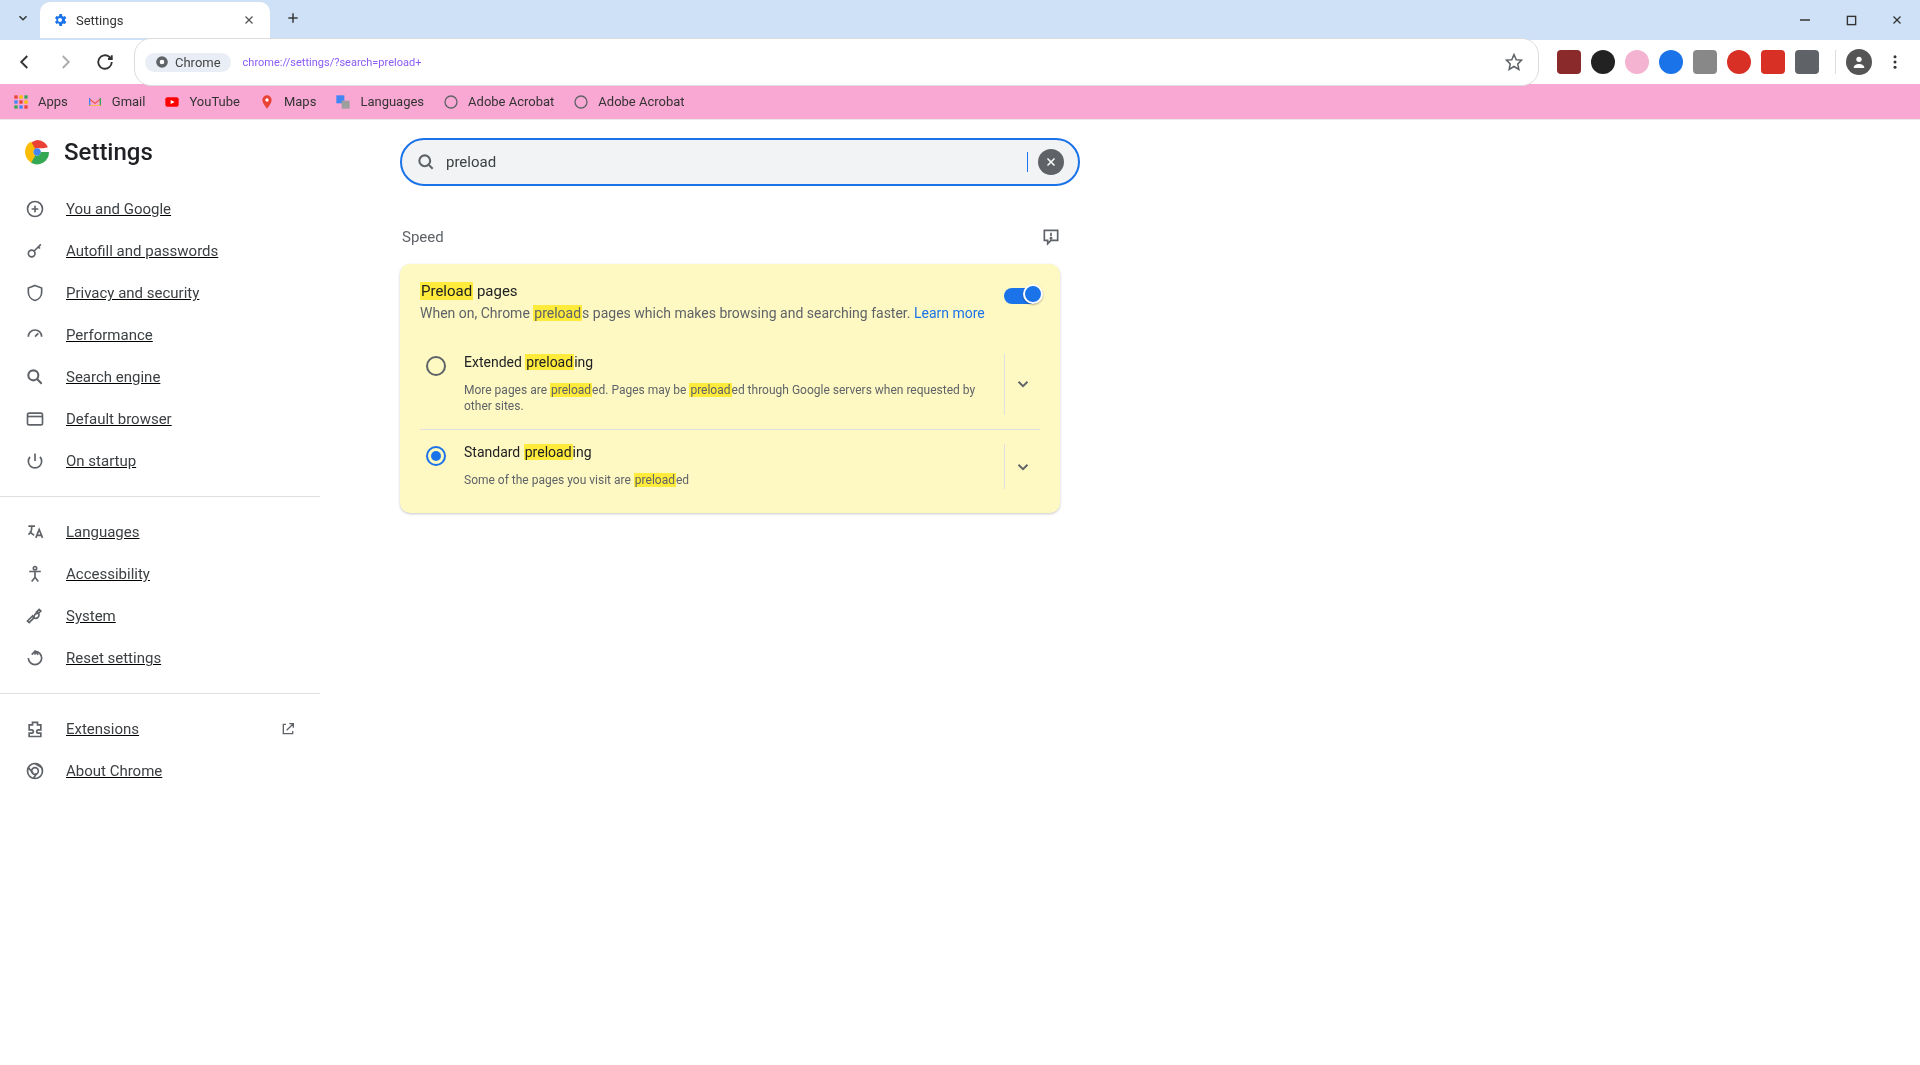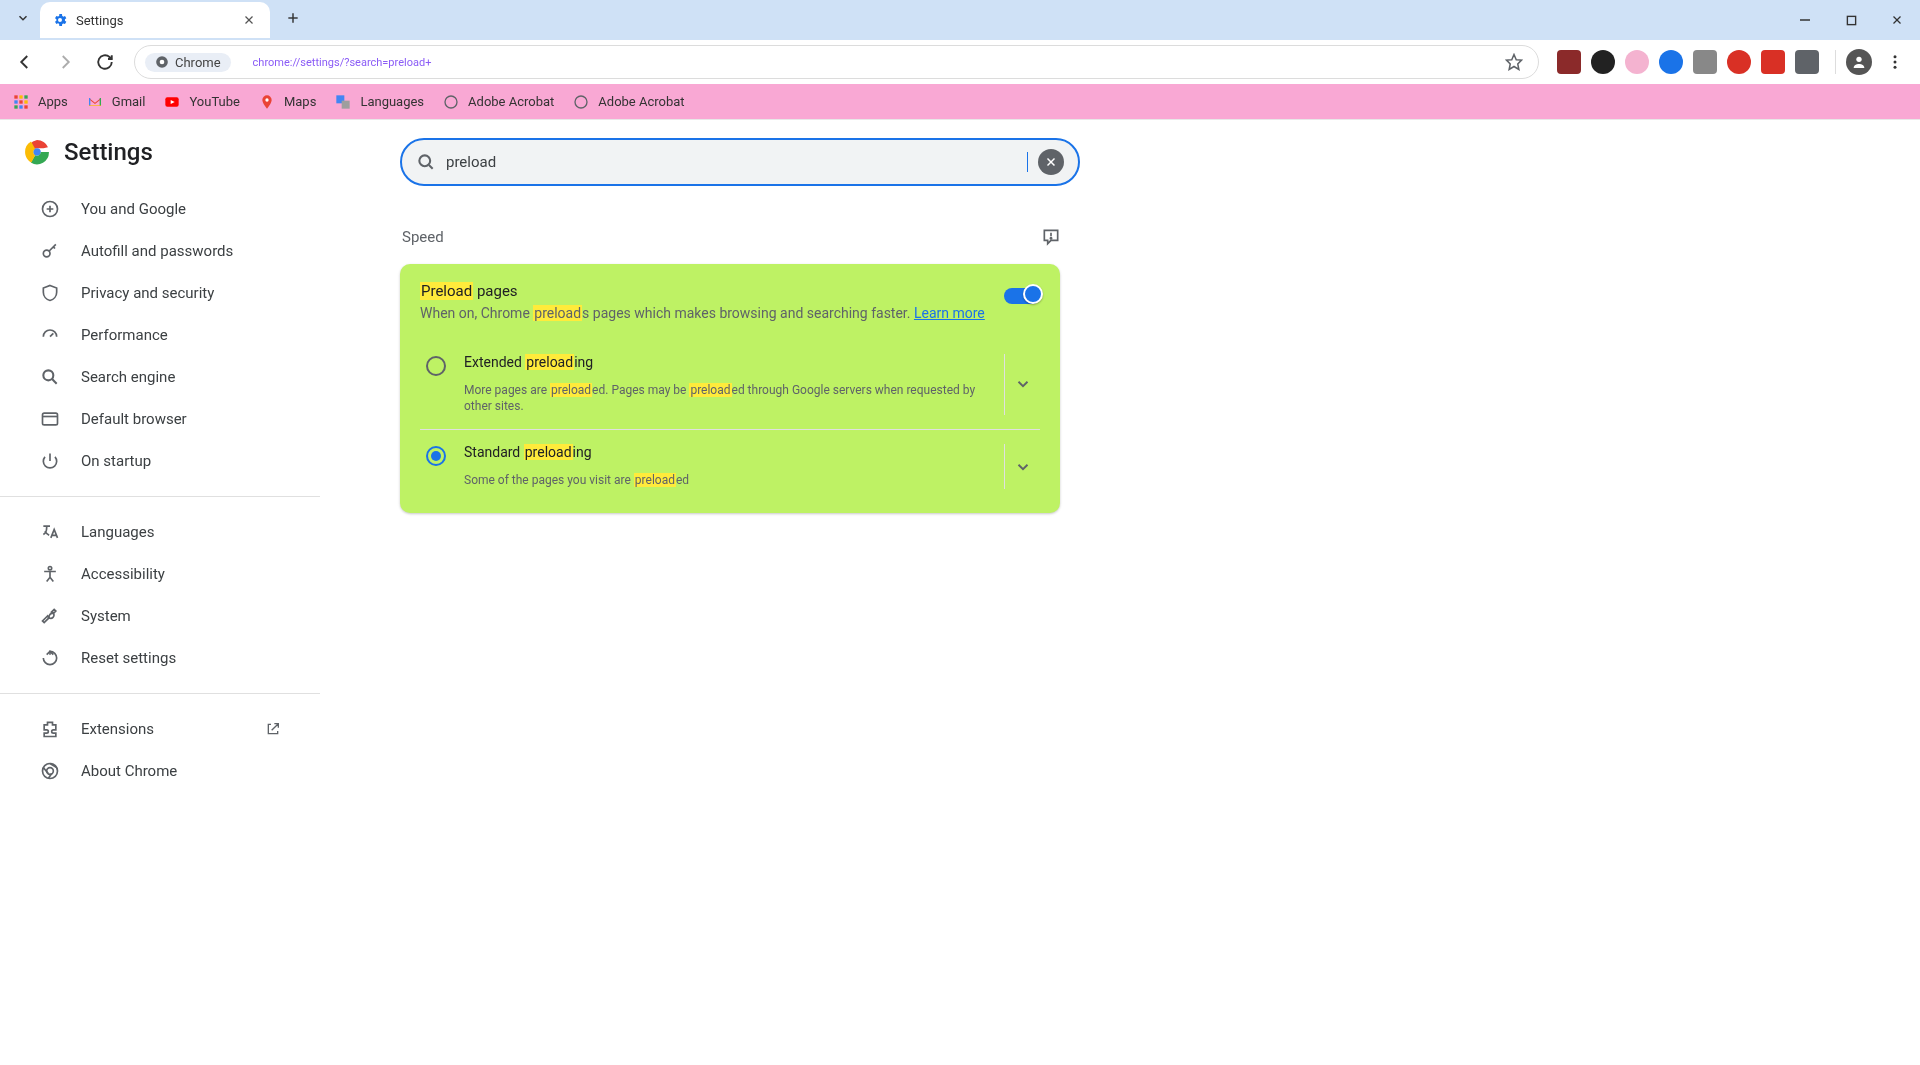--- a/index.html
+++ b/index.html
@@ -12,63 +12,63 @@
 .tab { background:#fff; height:36px; min-width:230px; border-radius:10px 10px 0 0; display:flex; align-items:center; padding:0 12px; gap:8px; position:relative; }
 .tab .favicon { color:#1a73e8; }
 .tab .title { font-size:13px; color:#333; flex:1; }
 .tab .close { width:18px; height:18px; display:flex; align-items:center; justify-content:center; border-radius:50%; }
 .newtab-btn { width:30px; height:30px; display:flex; align-items:center; justify-content:center; border-radius:50%; margin-left:8px; margin-bottom:4px; }
 .window-controls { margin-left:auto; display:flex; height:40px; }
 .window-controls div { width:46px; display:flex; align-items:center; justify-content:center; }
 
 .toolbar { height:44px; background:#fff; display:flex; align-items:center; padding:0 8px; gap:6px; }
 .tb-btn { width:34px; height:34px; display:flex; align-items:center; justify-content:center; border-radius:50%; color:#5f6368; }
-.omnibox { flex:1; height:34px; background:#fff; border:1px solid #dcdcdc; border-radius:17px; display:flex; align-items:center; padding:0 10px; gap:22px; margin:0 6px; }
+.omnibox { flex:1; height:48px; background:#fff; border:1px solid #dcdcdc; border-radius:17px; display:flex; align-items:center; padding:0 10px; gap:12px; margin:0 6px; }
 .omnibox .chip { background:#e9eef6; border-radius:14px; padding:2px 10px; font-size:13px; color:#444; display:flex; align-items:center; gap:6px; }
 .omnibox .url { font-size:11px; color:#8b5cf6; flex:1; }
 .omnibox .star { width:28px; display:flex; justify-content:center; color:#5f6368; }
 .ext-icons { display:flex; align-items:center; gap:10px; padding:0 6px; }
 .ext-icon { width:24px; height:24px; border-radius:4px; display:flex; align-items:center; justify-content:center; font-size:14px; }
 .avatar { width:26px; height:26px; border-radius:50%; background:#555; display:flex; align-items:center; justify-content:center; color:#fff; font-size:11px; }
 .vsep { width:1px; height:24px; background:#ddd; margin:0 4px; }
 
 .bookmarks { height:36px; background:#f9a8d4; display:flex; align-items:center; padding:0 12px; gap:18px; border-bottom:1px solid #e8e8e8; }
 .bm { display:flex; align-items:center; gap:8px; font-size:13px; color:#333; }
 .bm .ic { width:18px; height:18px; display:flex; align-items:center; justify-content:center; }
 
 
 .settings-page { display:flex; height: calc(1065px - 40px - 44px - 36px); background:#fff; }
 .settings-sidebar { width:320px; padding-top:18px; }
 .settings-header { display:flex; align-items:center; gap:14px; padding:0 24px 18px 24px; }
 .chrome-logo { width:26px; height:26px; }
 .settings-title { font-size:24px; font-weight:500; color:#202124; }
 
-.nav { padding:4px 15px; }
+.nav { padding:4px 0;text-decoration:underline; }
 .nav-item { display:flex; align-items:center; gap:20px; padding:10px 24px; font-size:15px; color:#3c4043; cursor:pointer; border-radius:0 20px 20px 0; }
 .nav-item .nic { width:22px; height:22px; display:flex; align-items:center; justify-content:center; color:#5f6368; }
 .nav-sep { height:1px; background:#e0e0e0; margin:10px 0; }
 .nav-item .trailing { margin-left:auto; color:#5f6368; }
 
 .settings-main { flex:1; padding:18px 40px 40px 80px; position:relative; }
 
 .search-box { width:680px; height:48px; border:2px solid #1a73e8; border-radius:26px; display:flex; align-items:center; padding:0 14px; gap:10px; position:relative; background:#f1f3f4; }
 .search-box input { flex:1; border:none; outline:none; background:transparent; font-size:15px; color:#3c4043; }
 .search-box .clear { width:26px; height:26px; background:#5f6368; border-radius:50%; display:flex; align-items:center; justify-content:center; color:#fff; cursor:pointer; }
 .caret { width:1px; height:20px; background:#1a73e8; animation:blink 1s infinite; }
 @keyframes blink { 50% { opacity:0; } }
 
 .section-label-row { display:flex; justify-content:space-between; align-items:center; width:660px; margin:40px 0 16px 2px; }
 .section-label { font-size:15px; color:#5f6368; }
 .feedback-icon { color:#5f6368; width:22px; height:22px; display:flex; align-items:center; justify-content:center; }
 
-.card { width:660px; background:#bef264; border-radius:10px; box-shadow:0 1px 3px rgba(0,0,0,.15), 0 1px 2px rgba(0,0,0,.08); padding:18px 20px 10px 20px; }
+.card { width:660px; background:#fef9c3; border-radius:10px; box-shadow:0 1px 3px rgba(0,0,0,.15), 0 1px 2px rgba(0,0,0,.08); padding:18px 20px 10px 20px; }
 .card-top { display:flex; justify-content:space-between; align-items:flex-start; }
 .card-title-line { font-size:15px; color:#202124; }
 .card-desc { font-size:14px; color:#5f6368; margin-top:4px; line-height:1.4; }
-.learn-more { color:#1a73e8; text-decoration:underline; cursor:pointer; }
+.learn-more { color:#1a73e8; cursor:pointer; }
 mark.hl { background:#ffeb3b; color:inherit; padding:0 1px; }
 
 .toggle { width:36px; height:16px; background:#1a73e8; border-radius:10px; position:relative; flex-shrink:0; margin-top:6px; cursor:pointer; }
 .toggle .knob { width:20px; height:20px; background:#1a73e8; border:2px solid #fff; border-radius:50%; position:absolute; right:-3px; top:-4px; box-shadow:0 1px 2px rgba(0,0,0,.3); }
 
 .options { margin-top:16px; }
 .option-row { display:flex; align-items:flex-start; gap:18px; padding:14px 0; border-top:1px solid #e0e0e0; }
 .option-row:first-child { border-top:none; }
 .radio { width:20px; height:20px; border:2px solid #5f6368; border-radius:50%; margin-left:6px; margin-top:2px; flex-shrink:0; display:flex; align-items:center; justify-content:center; cursor:pointer; }
 .radio.checked { border-color:#1a73e8; }

